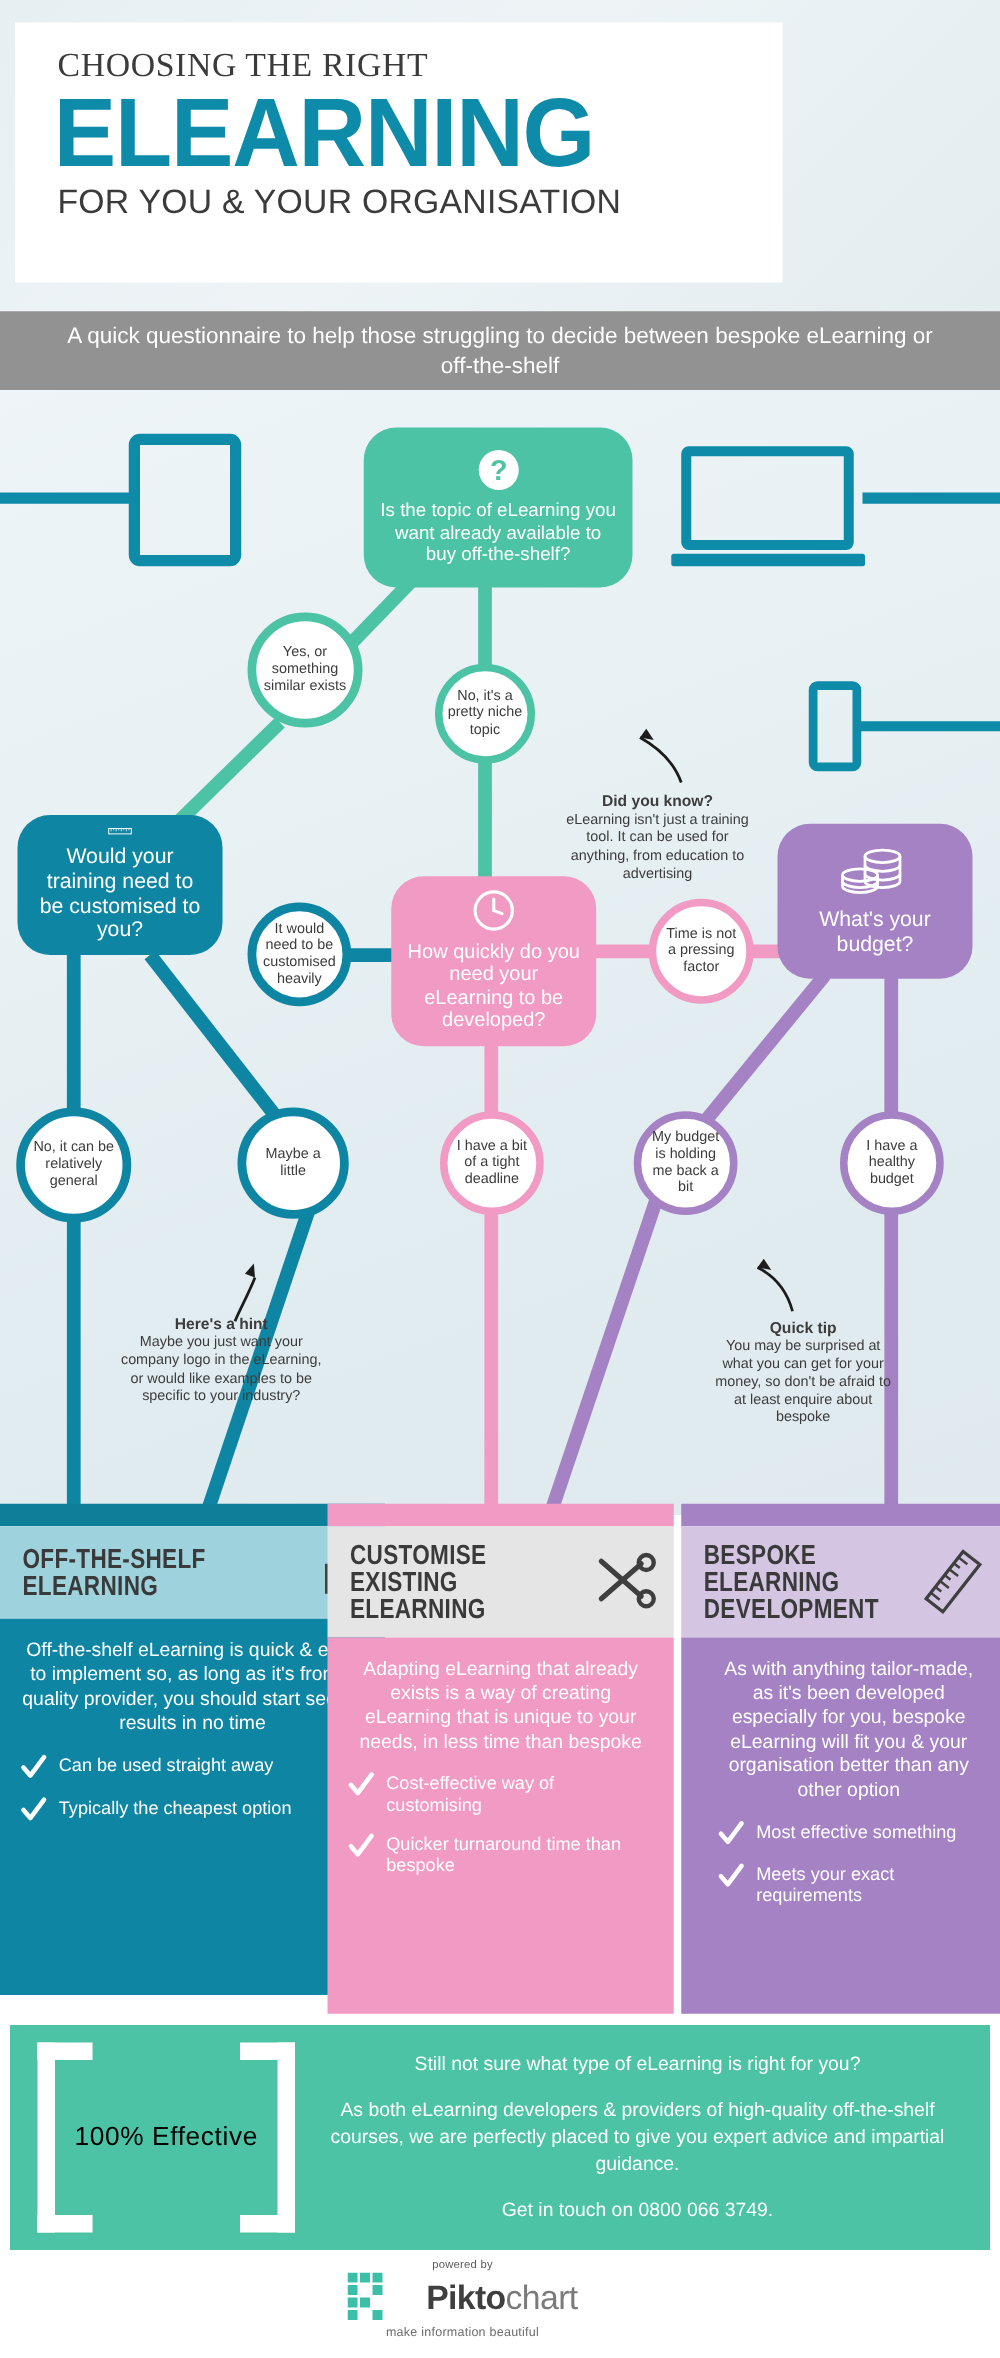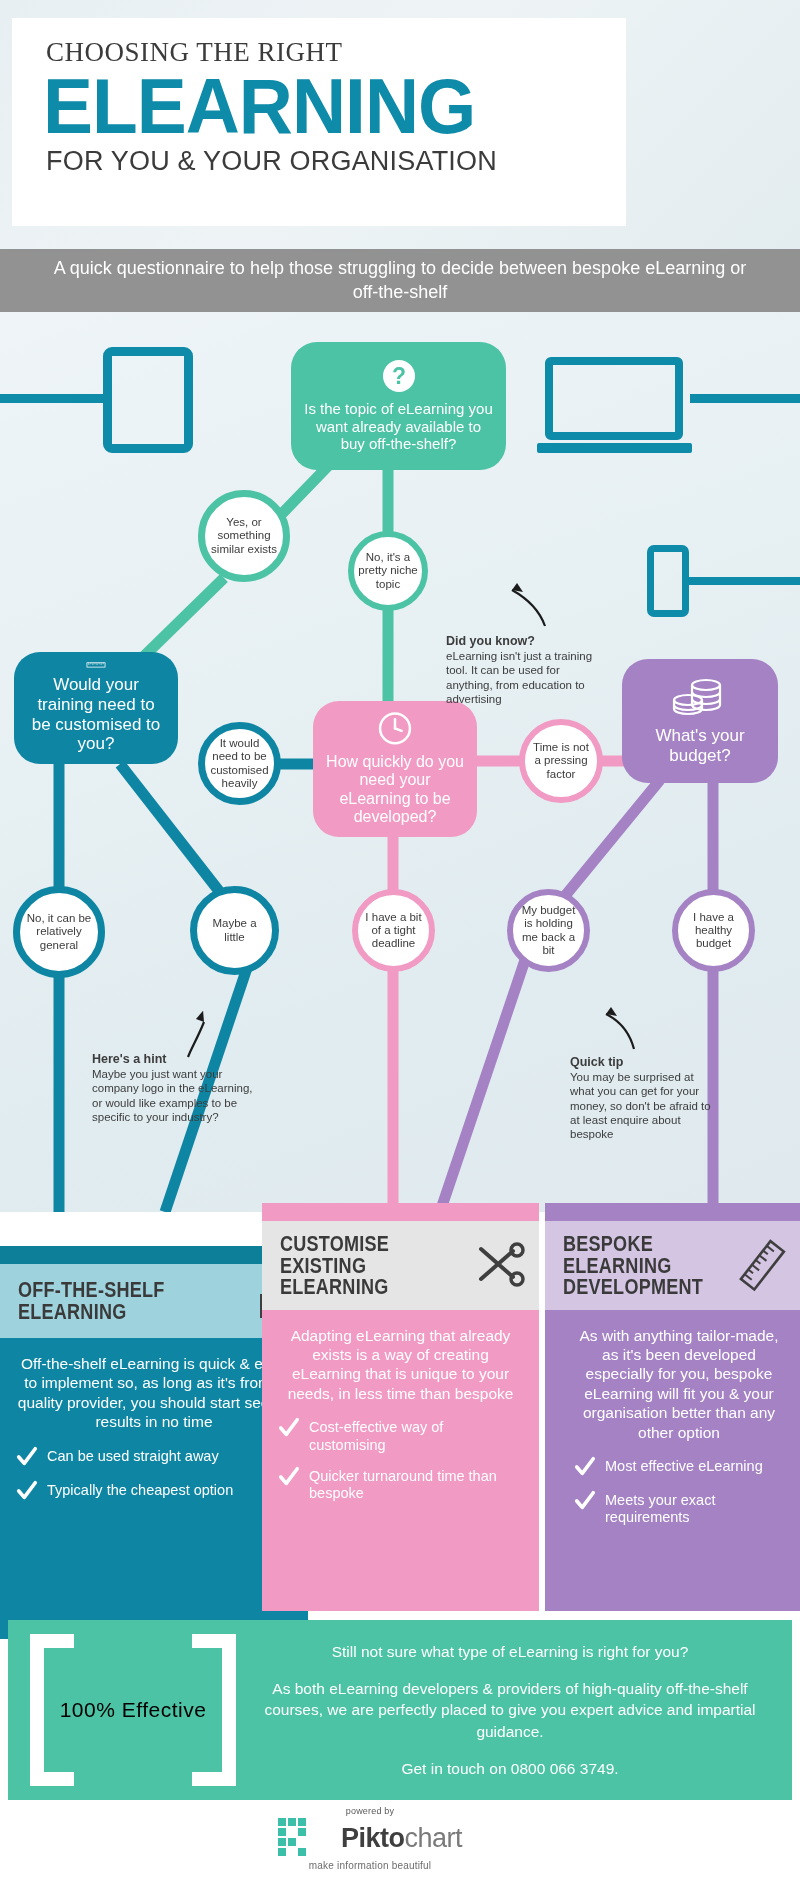--- a/index.html
+++ b/index.html
@@ -138,21 +138,21 @@
   .c-niche { left: 348px; top: 219px; width: 80px; height: 80px; border: 6px solid #4cc3a5; }
   .c-heavy { left: 198px; top: 410px; width: 83px; height: 83px; border: 7px solid #0e86a3; }
   .c-general{ left: 13px;  top: 574px; width: 92px; height: 92px; border: 7px solid #0e86a3; }
   .c-little{ left: 190px; top: 574px; width: 89px; height: 89px; border: 7px solid #0e86a3; }
   .c-timenot{ left: 519px; top: 407px; width: 84px; height: 84px; border: 6px solid #f19ac4; }
   .c-tight { left: 352px; top: 577px; width: 83px; height: 83px; border: 6px solid #f19ac4; }
   .c-holding{ left: 507px; top: 577px; width: 83px; height: 83px; border: 6px solid #a482c4; }
   .c-healthy{ left: 672px; top: 577px; width: 83px; height: 83px; border: 6px solid #a482c4; }
 
   
-  .annot { position: absolute; color: #3c3c3c; }
+  .annot { position: absolute; text-align: center; color: #3c3c3c; }
   .annot .ah { font-weight: bold; font-size: 12.5px; display:block; margin-bottom: 1px; }
   .annot .ab { font-size: 11.5px; line-height: 1.24; display:block; }
   .an-know { left: 446px; top: 322px; width: 160px; }
   .an-hint { left: 92px; top: 740px; width: 170px; }
   .an-tip  { left: 570px; top: 743px; width: 145px; }
 
   
   .panels { position: absolute; left: 0; top: 1203px; width: 800px; height: 393px; }
   .panel { position: absolute; top: 0; }
   .panel .topbar { height: 18px; }
@@ -166,21 +166,21 @@
     font-family: "Liberation Sans", sans-serif;
     transform: scaleX(0.82); transform-origin: left center;
     white-space: pre-line;
   }
   .panel .body { padding: 16px 16px 14px 16px; color: #ffffff; }
   .panel .body p.desc { font-size: 15.5px; line-height: 1.25; text-align: center; }
   .panel ul { list-style: none; margin-top: 16px; }
   .panel li { display: flex; align-items: flex-start; gap: 9px; margin-bottom: 14px; font-size: 14.5px; line-height: 1.2; }
   .tick { flex: 0 0 auto; width: 22px; height: 22px; margin-top: -2px; }
 
-  .p1 { left: 0px;   width: 308px; margin-top: 43px; }
+  .p1 { left: 0px;   width: 308px; }
   .p1 .topbar { background: #0e7f99; }
   .p1 .head   { background: #9ed3de; }
   .p1 .body   { background: #0e86a3; height: 301px; }
   .p2 { left: 262px; width: 277px; }
   .p2 .topbar { background: #f19ac4; }
   .p2 .head   { background: #e5e5e5; }
   .p2 .body   { background: #f19ac4; height: 301px; }
   .p3 { left: 545px; width: 255px; }
   .p3 .topbar { background: #a482c4; }
   .p3 .head   { background: #d4c5e3; }
@@ -442,21 +442,21 @@
           </g>
         </svg>
       </div>
       <div class="body">
         <p class="desc">As with anything tailor-made, as it's been developed especially for you, bespoke eLearning will fit you &amp; your organisation better than any other option</p>
         <ul>
           <li>
             <svg class="tick" viewBox="0 0 24 24">
                 <path d="M3 12 L9 19 L21 3" fill="none" stroke="#ffffff" stroke-width="4" stroke-linecap="round" stroke-linejoin="round"></path>
               </svg>
-            <span>Most effective eLearning</span>
+            <span>Most effective something</span>
           </li>
           <li>
             <svg class="tick" viewBox="0 0 24 24">
                 <path d="M3 12 L9 19 L21 3" fill="none" stroke="#ffffff" stroke-width="4" stroke-linecap="round" stroke-linejoin="round"></path>
               </svg>
             <span>Meets your exact requirements</span>
           </li>
         </ul>
       </div>
     </div>

